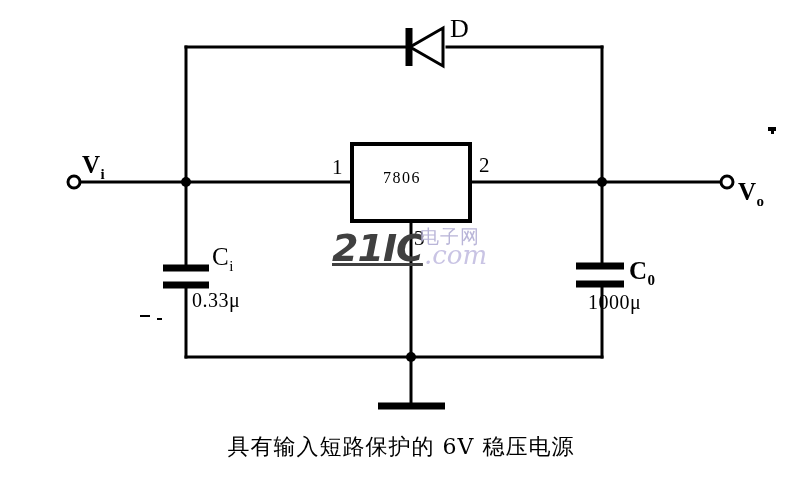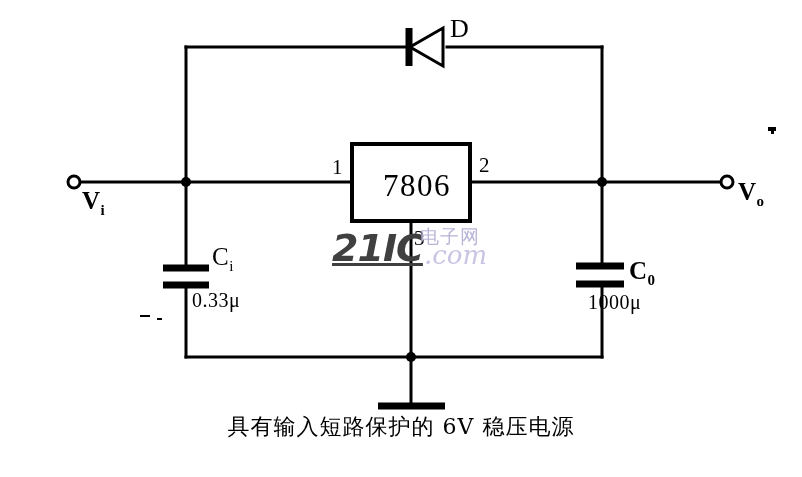--- a/index.html
+++ b/index.html
@@ -87,31 +87,31 @@
     font-size: 15px;
     vertical-align: sub;
   }
   .lbl-val {
     font-size: 20px;
   }
   .lbl-pin {
     font-size: 21px;
   }
   .lbl-ic {
-    font-size: 31px;
+    font-size: 16px;
     letter-spacing: 1.5px;
     text-align: right;
   }
   .lbl-diode {
     font-size: 26px;
   }
   .caption {
     position: absolute;
     left: 0;
-    top: 412px;
+    top: 432px;
     width: 802px;
     text-align: center;
     font-family: "DejaVu Serif", serif;
     font-size: 22px;
     color: #000000;
     letter-spacing: 1px;
     white-space: nowrap;
   }
 
   
@@ -200,21 +200,21 @@
     <g>
       <path class="wire" d="M 411 357 L 411 404"></path>
       <line class="gnd-bar" x1="378" y1="406" x2="445" y2="406"></line>
     </g>
 
     <circle class="node-dot" cx="186" cy="182" r="5"></circle>
     <circle class="node-dot" cx="602" cy="182" r="5"></circle>
     <circle class="node-dot" cx="411" cy="357" r="5"></circle>
   </svg>
 
-  <div class="lbl lbl-term" style="left:82px; top:152px;margin-top:36px;"><span>V</span><span class="sub">i</span></div>
+  <div class="lbl lbl-term" style="left:82px; top:152px;"><span>V</span><span class="sub">i</span></div>
 
   <div class="lbl lbl-term" style="left:738px; top:179px;"><span>V</span><span class="sub">o</span></div>
 
   <div class="lbl lbl-diode" style="left:450px; top:16px;">D</div>
 
   <div class="lbl lbl-ic" style="left:383px; top:170px;">7806</div>
 
   <div class="lbl lbl-pin" style="left:332px; top:157px;">1</div>
 
   <div class="lbl lbl-pin" style="left:479px; top:155px;">2</div>

